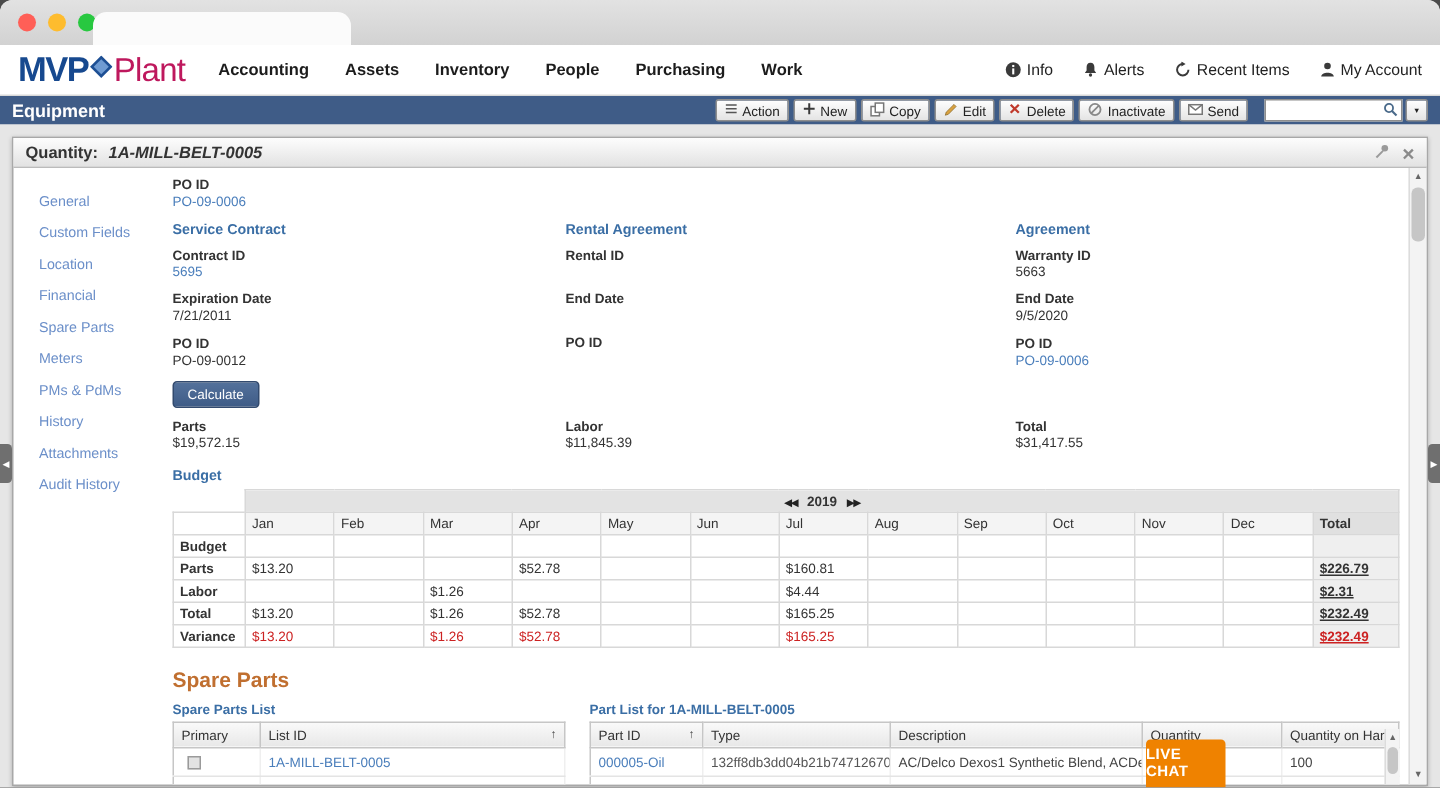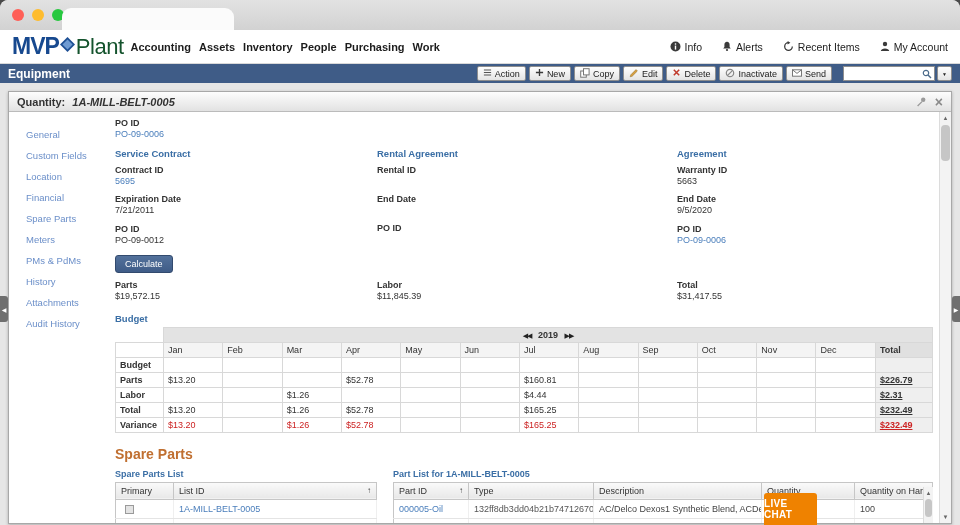--- a/index.html
+++ b/index.html
@@ -8,25 +8,25 @@
 
   
   .chrome { height:30px; background:linear-gradient(#e2e2e2,#d2d2d2); position:relative; border-radius:8px 8px 0 0; }
   .traffic { position:absolute; top:9px; left:12px; display:flex; gap:8px; }
   .dot { width:12px; height:12px; border-radius:50%; }
   .dot.red { background:#ff5f57; } .dot.yellow { background:#febc2e; } .dot.green { background:#28c840; }
   .tab { position:absolute; left:62px; top:8px; width:172px; height:22px; background:#fbfbfb; border-radius:9px 9px 0 0; }
 
   
   .topnav { height:34px; background:#fff; display:flex; align-items:center; padding:0 12px; border-bottom:1px solid #d9d9d9; }
-  .logo { display:flex; align-items:center; margin-right:7px; }
+  .logo { display:flex; align-items:center; margin-right:22px; }
   .logo-mvp { font-size:23px; font-weight:bold; color:#17498f; letter-spacing:-1px; }
   .logo-diamond { margin:0 1px; display:inline-block; }
-  .logo-plant { font-size:22px; color:#14532d; letter-spacing:-0.5px; }
-  .nav-items { display:flex; gap:8px; }
+  .logo-plant { font-size:22px; color:#be185d; letter-spacing:-0.5px; }
+  .nav-items { display:flex; gap:24px; }
   .nav-item { font-size:11px; font-weight:bold; color:#1c1c1c; cursor:pointer; }
   .nav-utils { margin-left:auto; display:flex; gap:20px; align-items:center; }
   .util { display:flex; gap:4px; align-items:center; font-size:10.5px; color:#222; cursor:pointer; }
   .util svg { display:block; }
 
   
   .eqbar { height:19px; background:#3f5c87; display:flex; align-items:center; padding:0 8px; }
   .eqbar-title { color:#fff; font-weight:bold; font-size:12px; }
   .toolbar { margin-left:auto; display:flex; gap:3px; align-items:center; }
   .tbtn { height:15px; background:linear-gradient(#fefefe,#e4e4e4); border:1px solid #8e8e8e; border-radius:2px; font-size:9px; color:#222; padding:0 5px; display:flex; align-items:center; gap:3px; cursor:pointer; white-space:nowrap; }

